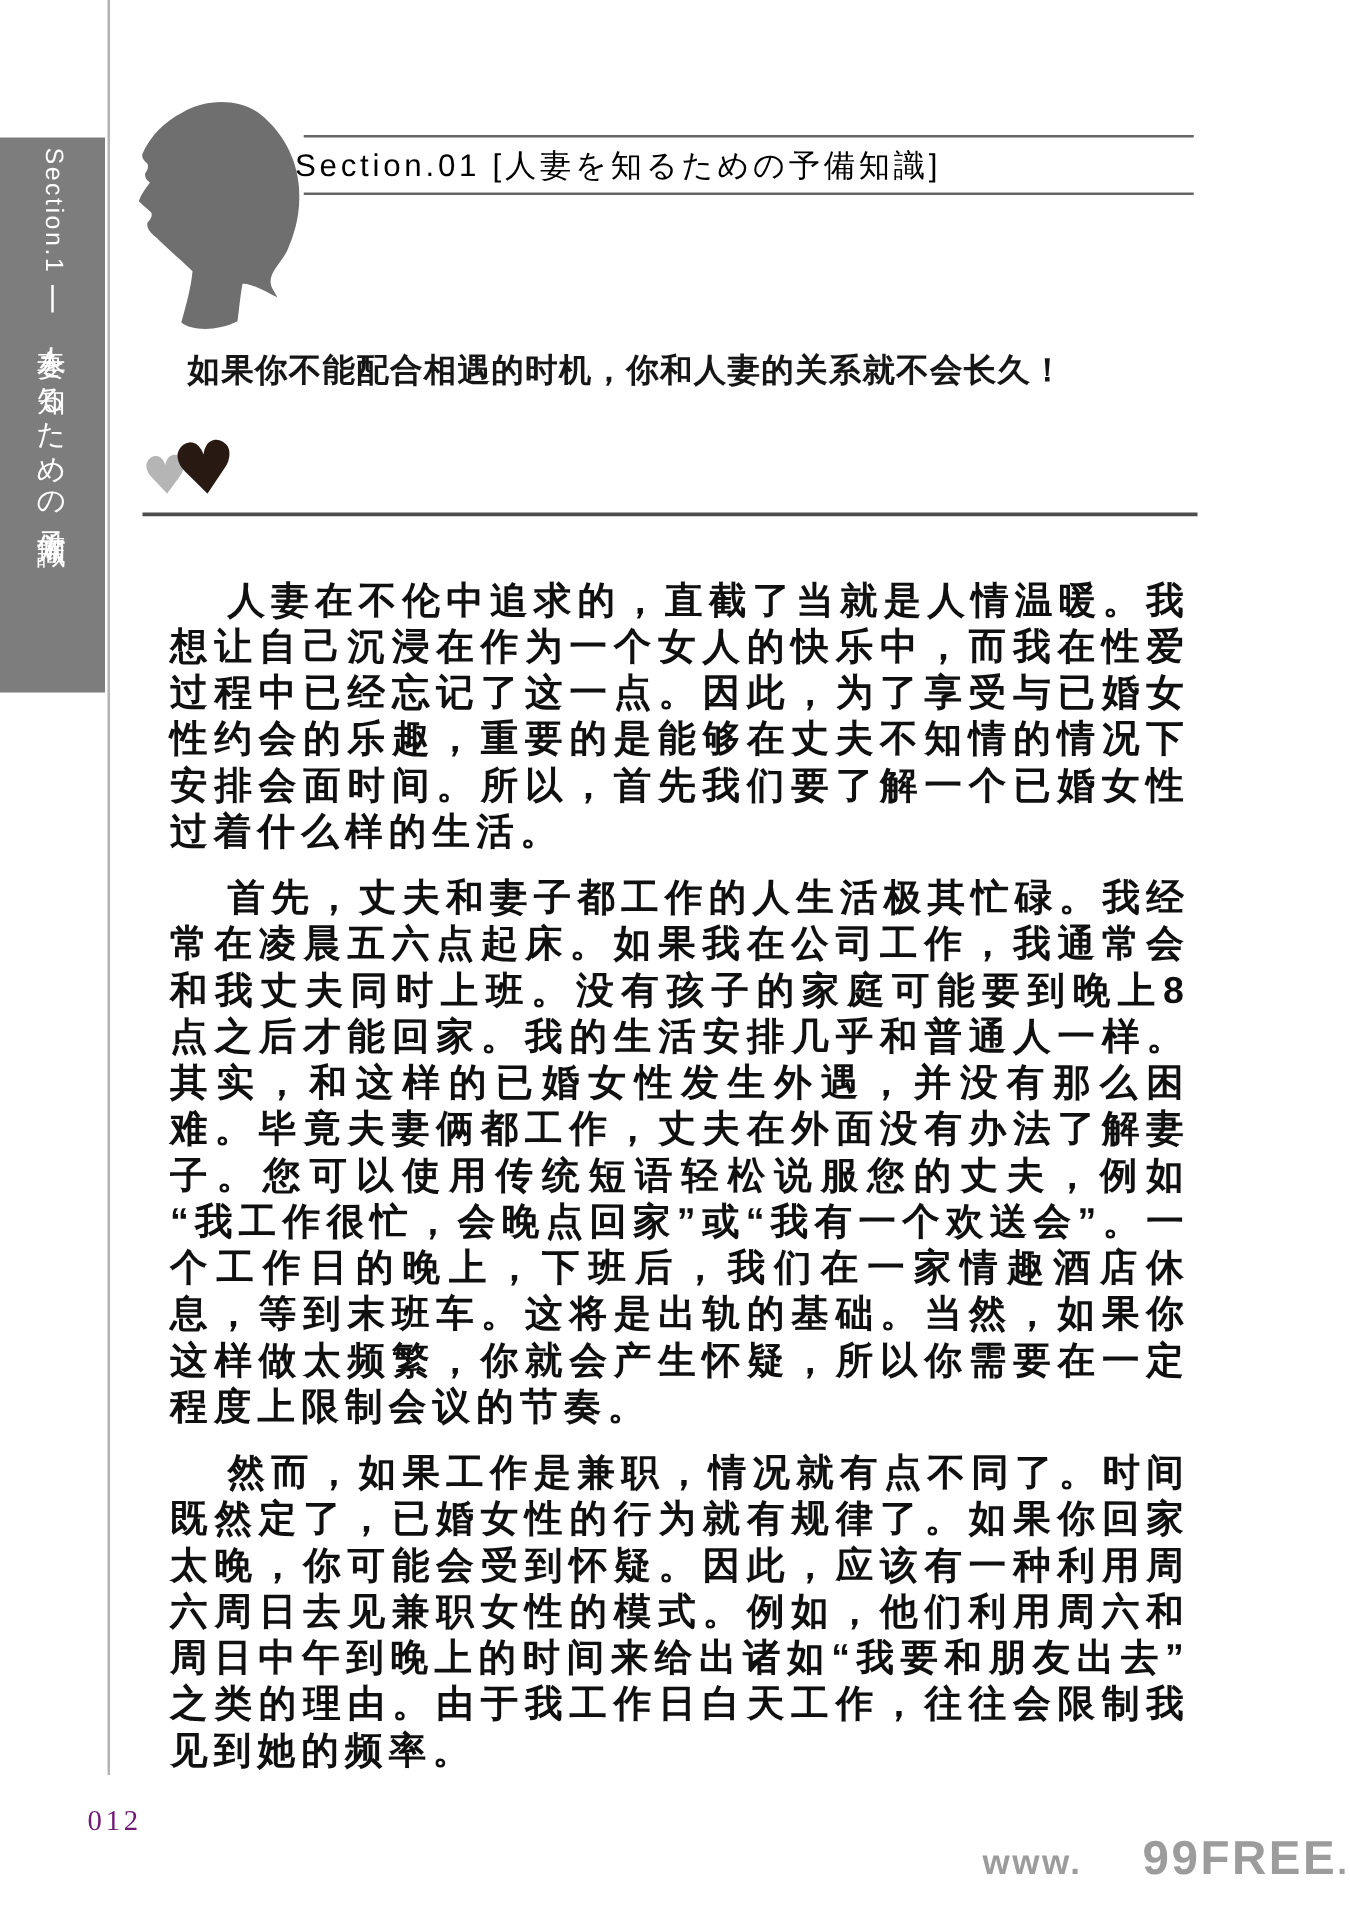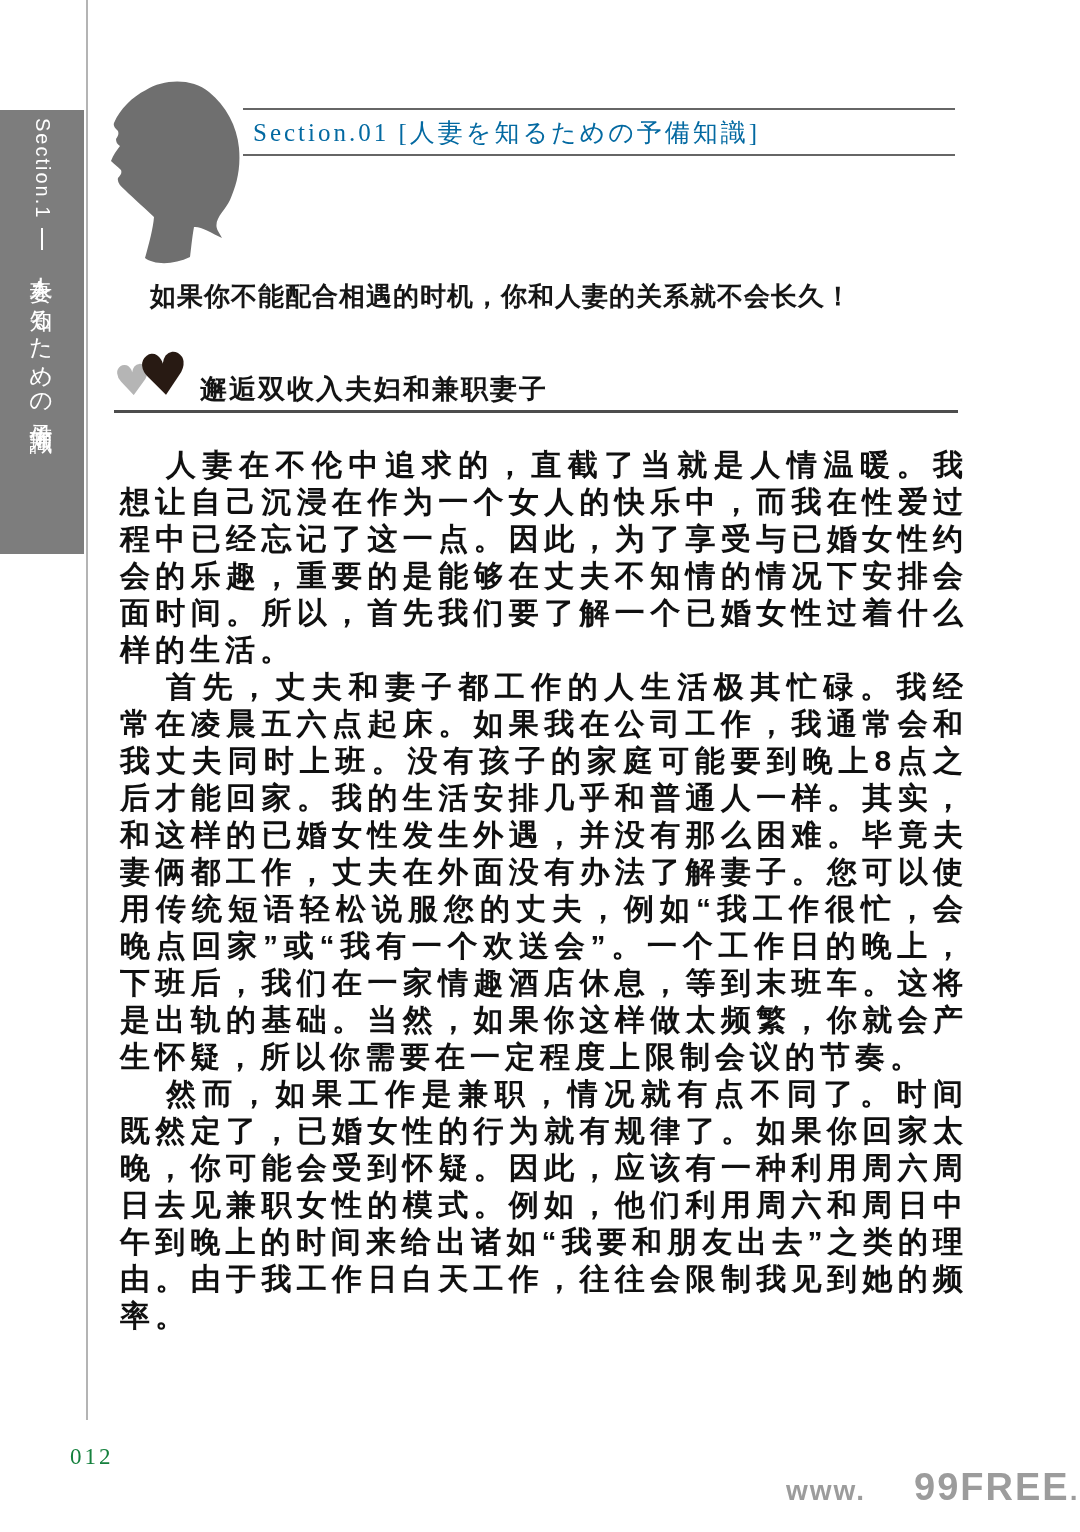--- a/index.html
+++ b/index.html
@@ -30,22 +30,22 @@
   .side-label{font-size:20px;letter-spacing:2px;}
   .side-sep{width:2px;height:22px;background:#ffffff;flex:0 0 auto;}
   .side-title{font-size:23px;letter-spacing:2px;font-weight:500;}
   
   .silhouette{position:absolute;left:104px;top:78px;width:142px;height:194px;}
   
   .rule{position:absolute;background:#666;height:2px;}
   .rule-top{left:243px;top:108px;width:712px;}
   .rule-mid{left:243px;top:154px;width:712px;}
   .kicker{
-    position:absolute;left:253px;top:116px;
-    font-size:25px;letter-spacing:3px;color:#0369a1;font-family:Liberation Serif, serif;
+    position:absolute;left:236px;top:116px;
+    font-size:25px;letter-spacing:3px;color:#000000;
   }
   .page-title{
     position:absolute;left:256px;top:174px;
     font-size:40px;font-weight:700;letter-spacing:5px;color:#0f0f0f;
   }
   .page-subtitle{
     position:absolute;left:150px;top:279px;
     font-size:26px;font-weight:600;letter-spacing:1px;color:#161616;font-family:Liberation Serif, serif;
   }
   
@@ -60,26 +60,26 @@
   .section-underline{
     position:absolute;left:114px;top:410px;width:844px;height:3px;background:#4d4d4d;
   }
   
   .body-text{
     position:absolute;left:120px;top:446px;width:848px;
     font-size:30px;line-height:37px;letter-spacing:5px;
     font-weight:600;color:#101010;
     text-align:justify;
   }
-  .body-text p{margin:0;text-indent:46px;}
+  .body-text p{margin:16px;text-indent:46px;}
   
   .page-number{
     position:absolute;left:70px;top:1444px;
     font-family:"Liberation Serif", serif;
-    font-size:23px;letter-spacing:3px;color:#15803d;
+    font-size:23px;letter-spacing:3px;color:#701a75;
   }
   .watermark{
     position:absolute;left:786px;top:1466px;
     color:#9c9c9c;font-weight:800;letter-spacing:2px;white-space:nowrap;
   }
   .wm-small{font-size:28px;text-align:right;}
   .wm-big{font-size:38px;margin-left:48px;}
 </style>
 </head>
 <body>
@@ -121,21 +121,20 @@
   <div class="rule rule-top"></div>
   <div class="kicker">Section.01 [人妻を知るための予備知識]</div>
   <div class="rule rule-mid"></div>
 
   <div class="page-subtitle">如果你不能配合相遇的时机，你和人妻的关系就不会长久！</div>
 
   <div class="hearts">
     <span class="heart heart-light">♥</span>
     <span class="heart heart-dark">♥</span>
   </div>
-  <div class="section-heading">邂逅双收入夫妇和兼职妻子</div>
   <div class="section-underline"></div>
 
   <div class="body-text">
     <p>人妻在不伦中追求的，直截了当就是人情温暖。我想让自己沉浸在作为一个女人的快乐中，而我在性爱过程中已经忘记了这一点。因此，为了享受与已婚女性约会的乐趣，重要的是能够在丈夫不知情的情况下安排会面时间。所以，首先我们要了解一个已婚女性过着什么样的生活。</p>
     <p>首先，丈夫和妻子都工作的人生活极其忙碌。我经常在凌晨五六点起床。如果我在公司工作，我通常会和我丈夫同时上班。没有孩子的家庭可能要到晚上8点之后才能回家。我的生活安排几乎和普通人一样。其实，和这样的已婚女性发生外遇，并没有那么困难。毕竟夫妻俩都工作，丈夫在外面没有办法了解妻子。您可以使用传统短语轻松说服您的丈夫，例如“我工作很忙，会晚点回家”或“我有一个欢送会”。一个工作日的晚上，下班后，我们在一家情趣酒店休息，等到末班车。这将是出轨的基础。当然，如果你这样做太频繁，你就会产生怀疑，所以你需要在一定程度上限制会议的节奏。</p>
     <p>然而，如果工作是兼职，情况就有点不同了。时间既然定了，已婚女性的行为就有规律了。如果你回家太晚，你可能会受到怀疑。因此，应该有一种利用周六周日去见兼职女性的模式。例如，他们利用周六和周日中午到晚上的时间来给出诸如“我要和朋友出去”之类的理由。由于我工作日白天工作，往往会限制我见到她的频率。</p>
   </div>
 
   <div class="page-number">012</div>
 

